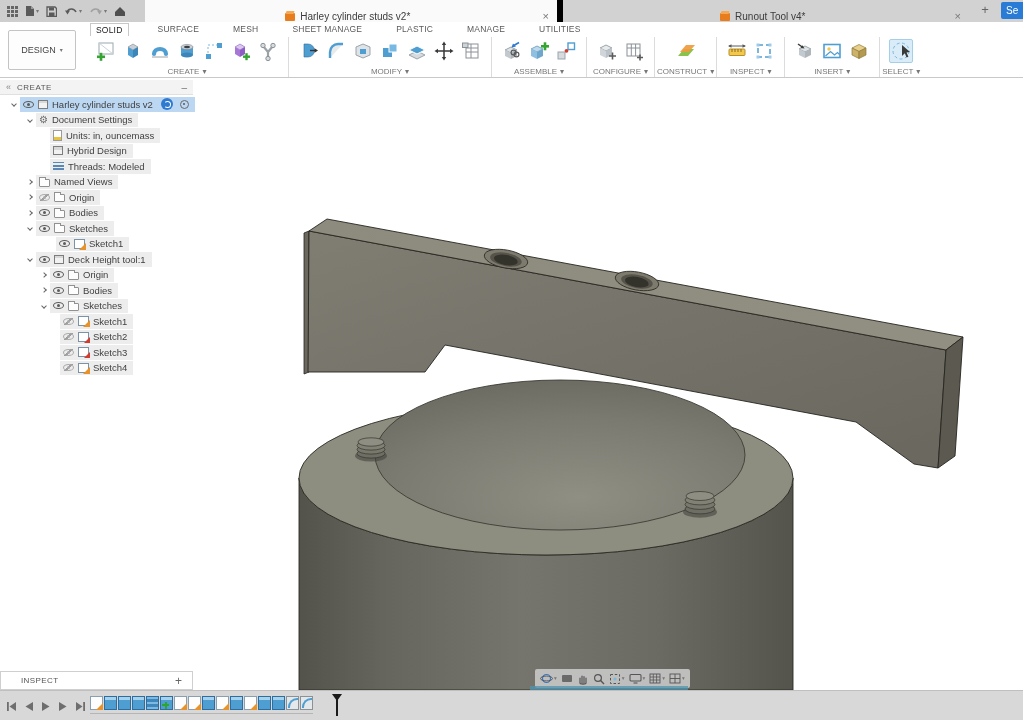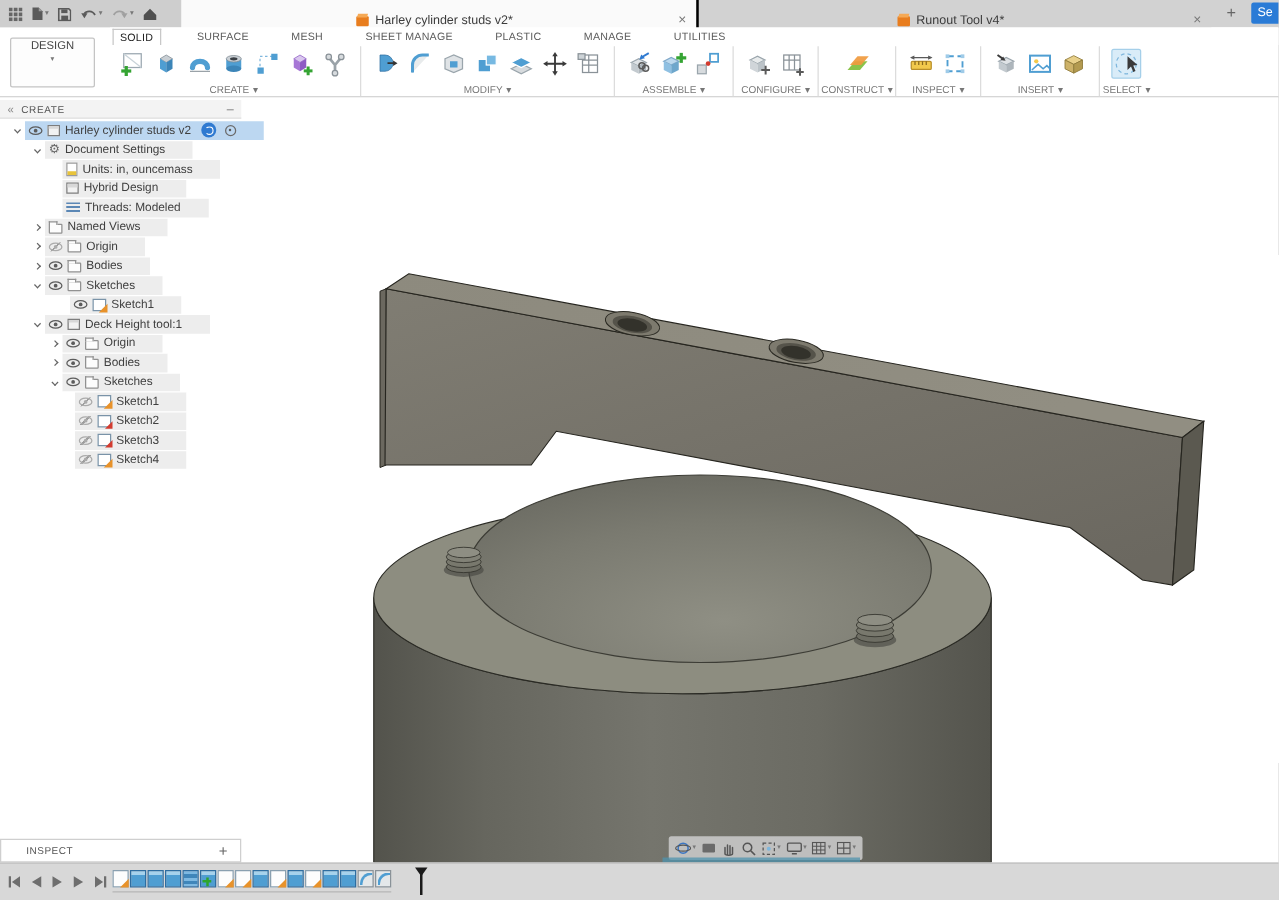--- a/index.html
+++ b/index.html
@@ -6,33 +6,33 @@
   *{box-sizing:border-box;font-family:"Liberation Sans",sans-serif;}
   #root{position:relative;width:1023px;height:720px;background:#fff;overflow:hidden;}
 
   
   .tabbar{position:absolute;left:0;top:0;width:1023px;height:22px;background:#d2d2d2;}
   .tb-left{position:absolute;left:0;top:0;width:145px;height:22px;display:flex;align-items:center;gap:7px;padding-left:7px;background:#cecece;}
   .tb-btn{display:flex;align-items:center;gap:1px;}
   .tb-caret{font-size:6px;color:#777;line-height:1;}
   .doctab{position:absolute;top:0;height:22px;display:flex;align-items:center;padding:16px 8px;}
   .doctab.active{left:145px;width:412px;background:#fafafa;}
-  .doctab.inactive{left:557px;width:412px;background:#d2d2d2;border-left:2px solid #000000;}
+  .doctab.inactive{left:557px;width:412px;background:#d2d2d2;border-left:6px solid #000000;}
   .doctab .title-wrap{display:flex;align-items:center;gap:5px;margin:0 auto;}
   .doctab .dt-title{font-size:10px;color:#3c3c3c;white-space:nowrap;}
   .dt-close{font-size:11px;color:#777;cursor:default;}
   .cube-ico{width:10px;height:10px;position:relative;display:inline-block;}
   .cube-ico::before{content:"";position:absolute;left:0;top:2px;width:10px;height:8px;background:#e87d1e;border-radius:1px;}
   .cube-ico::after{content:"";position:absolute;left:1px;top:0;width:8px;height:3px;background:#f5a955;transform:skewX(-18deg);}
   .newtab{position:absolute;right:30px;top:2px;width:16px;height:16px;text-align:center;font-size:13px;color:#666;line-height:16px;}
   .acct-btn{position:absolute;right:0;top:2px;width:22px;height:17px;background:#2a7bd6;color:#fff;font-size:10px;line-height:17px;padding-left:5px;border-radius:2px 0 0 2px;overflow:hidden;}
 
   
   .toolbar{position:absolute;left:0;top:22px;width:1023px;height:56px;background:#fff;border-bottom:1px solid #c9c9c9;}
-  .design-btn{position:absolute;left:8px;top:8px;width:68px;height:40px;border:1px solid #c4c4c4;border-radius:2px;background:#fdfdfd;display:flex;align-items:center;gap:4px;font-size:9px;color:#444;flex-direction:column;}
+  .design-btn{position:absolute;left:8px;top:8px;width:68px;height:40px;border:1px solid #c4c4c4;border-radius:2px;background:#fdfdfd;display:flex;align-items:center;justify-content:center;gap:4px;font-size:9px;color:#444;}
   .ribbon{position:absolute;left:88px;top:0;right:0;height:56px;}
   .rtabs{display:flex;gap:24px;height:14px;align-items:center;padding-left:2px;background:#fff;}
   .rtab{font-size:8.5px;color:#5a5a5a;letter-spacing:.2px;padding:1px 5px;white-space:nowrap;}
   .rtab.active{color:#1a1a1a;background:#fff;border:1px solid #c8c8c8;border-bottom:none;font-weight:normal;}
   .rgroups{display:flex;height:42px;align-items:flex-start;}
   .rgroup{display:flex;flex-direction:column;align-items:center;}
   .ricons{display:flex;align-items:center;gap:3px;height:30px;padding:0 6px;}
   .ricon{width:24px;height:24px;display:flex;align-items:center;justify-content:center;}
   .ricon.hl{background:#d9ecf8;border:1px solid #a5cfe9;border-radius:2px;}
   .rlabel{font-size:8px;color:#777;display:flex;gap:3px;align-items:center;margin-top:1px;white-space:nowrap;}
@@ -47,21 +47,21 @@
   .b-head{height:15px;display:flex;align-items:center;background:rgba(242,242,242,.92);padding:0 6px;border-bottom:1px solid #e0e0e0;}
   .b-head .b-title{font-size:8px;color:#555;letter-spacing:.5px;margin-left:6px;flex:1;}
   .b-collapse{font-size:9px;color:#888;line-height:1;}
   .b-min{font-size:10px;color:#777;}
   .tree{padding-top:2px;}
   .trow{display:flex;align-items:center;height:14.5px;margin-bottom:1px;width:max-content;}
   .chev{width:12px;display:flex;justify-content:center;}
   .chR,.chD{width:4px;height:4px;border-right:1.2px solid #666;border-bottom:1.2px solid #666;display:inline-block;}
   .chR{transform:rotate(-45deg);}
   .chD{transform:rotate(45deg);}
-  .pill{display:flex;align-items:center;gap:4px;background:rgba(236,236,236,.92);padding:1px 22px 1px 3px;height:14.5px;}
+  .pill{display:flex;align-items:center;gap:4px;background:rgba(236,236,236,.92);padding:1px 6px 1px 3px;height:14.5px;}
   .pill.sel{background:#bcd7f1;}
   .eye{display:inline-block;width:11px;height:7px;position:relative;flex:none;}
   .eye::before{content:"";position:absolute;inset:0;border:1px solid #5c5c5c;border-radius:50%;}
   .eye::after{content:"";position:absolute;left:3.5px;top:2px;width:3px;height:3px;background:#5c5c5c;border-radius:50%;}
   .eye.off::before{border-color:#ababab;}
   .eye.off::after{background:#ababab;}
   .eye.off{background:linear-gradient(135deg,transparent 44%,#9c9c9c 44%,#9c9c9c 56%,transparent 56%);}
   .fold{width:11px;height:8px;border:1px solid #919191;border-radius:1px;position:relative;background:#fdfdfd;margin-top:2px;flex:none;}
   .fold::before{content:"";position:absolute;top:-3px;left:-1px;width:5px;height:2px;border:1px solid #919191;border-bottom:none;background:#fdfdfd;}
   .comp{width:10px;height:9px;border:1px solid #7d7d7d;background:#f2f2f2;position:relative;flex:none;}

